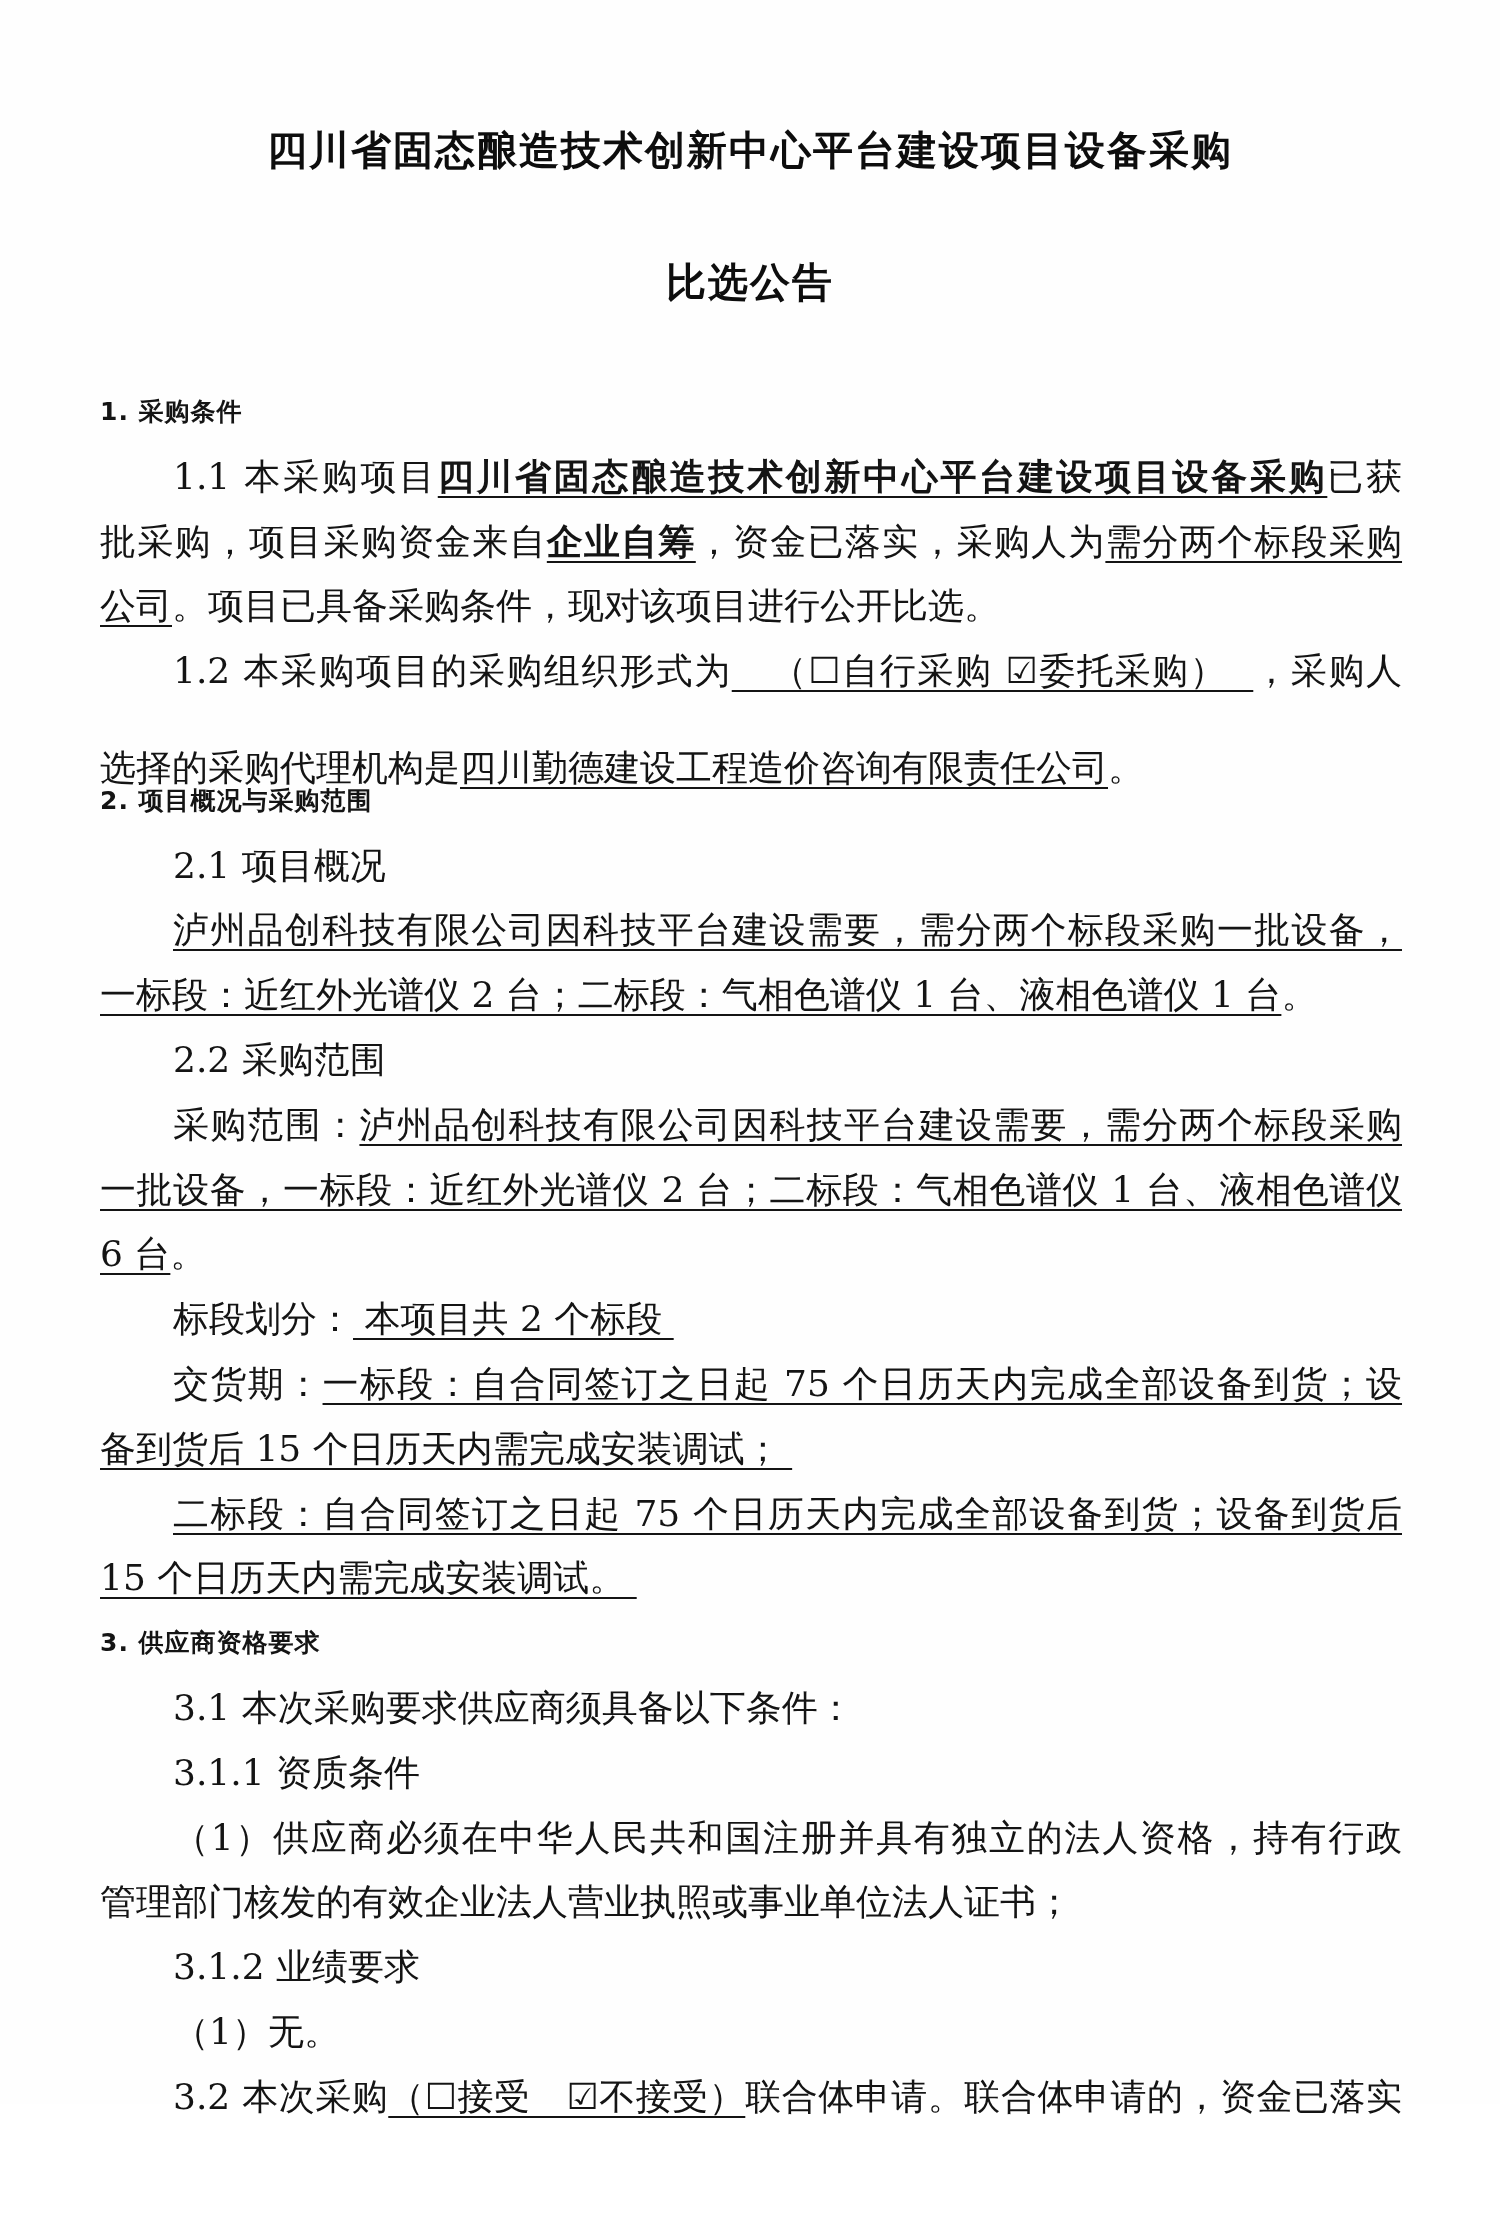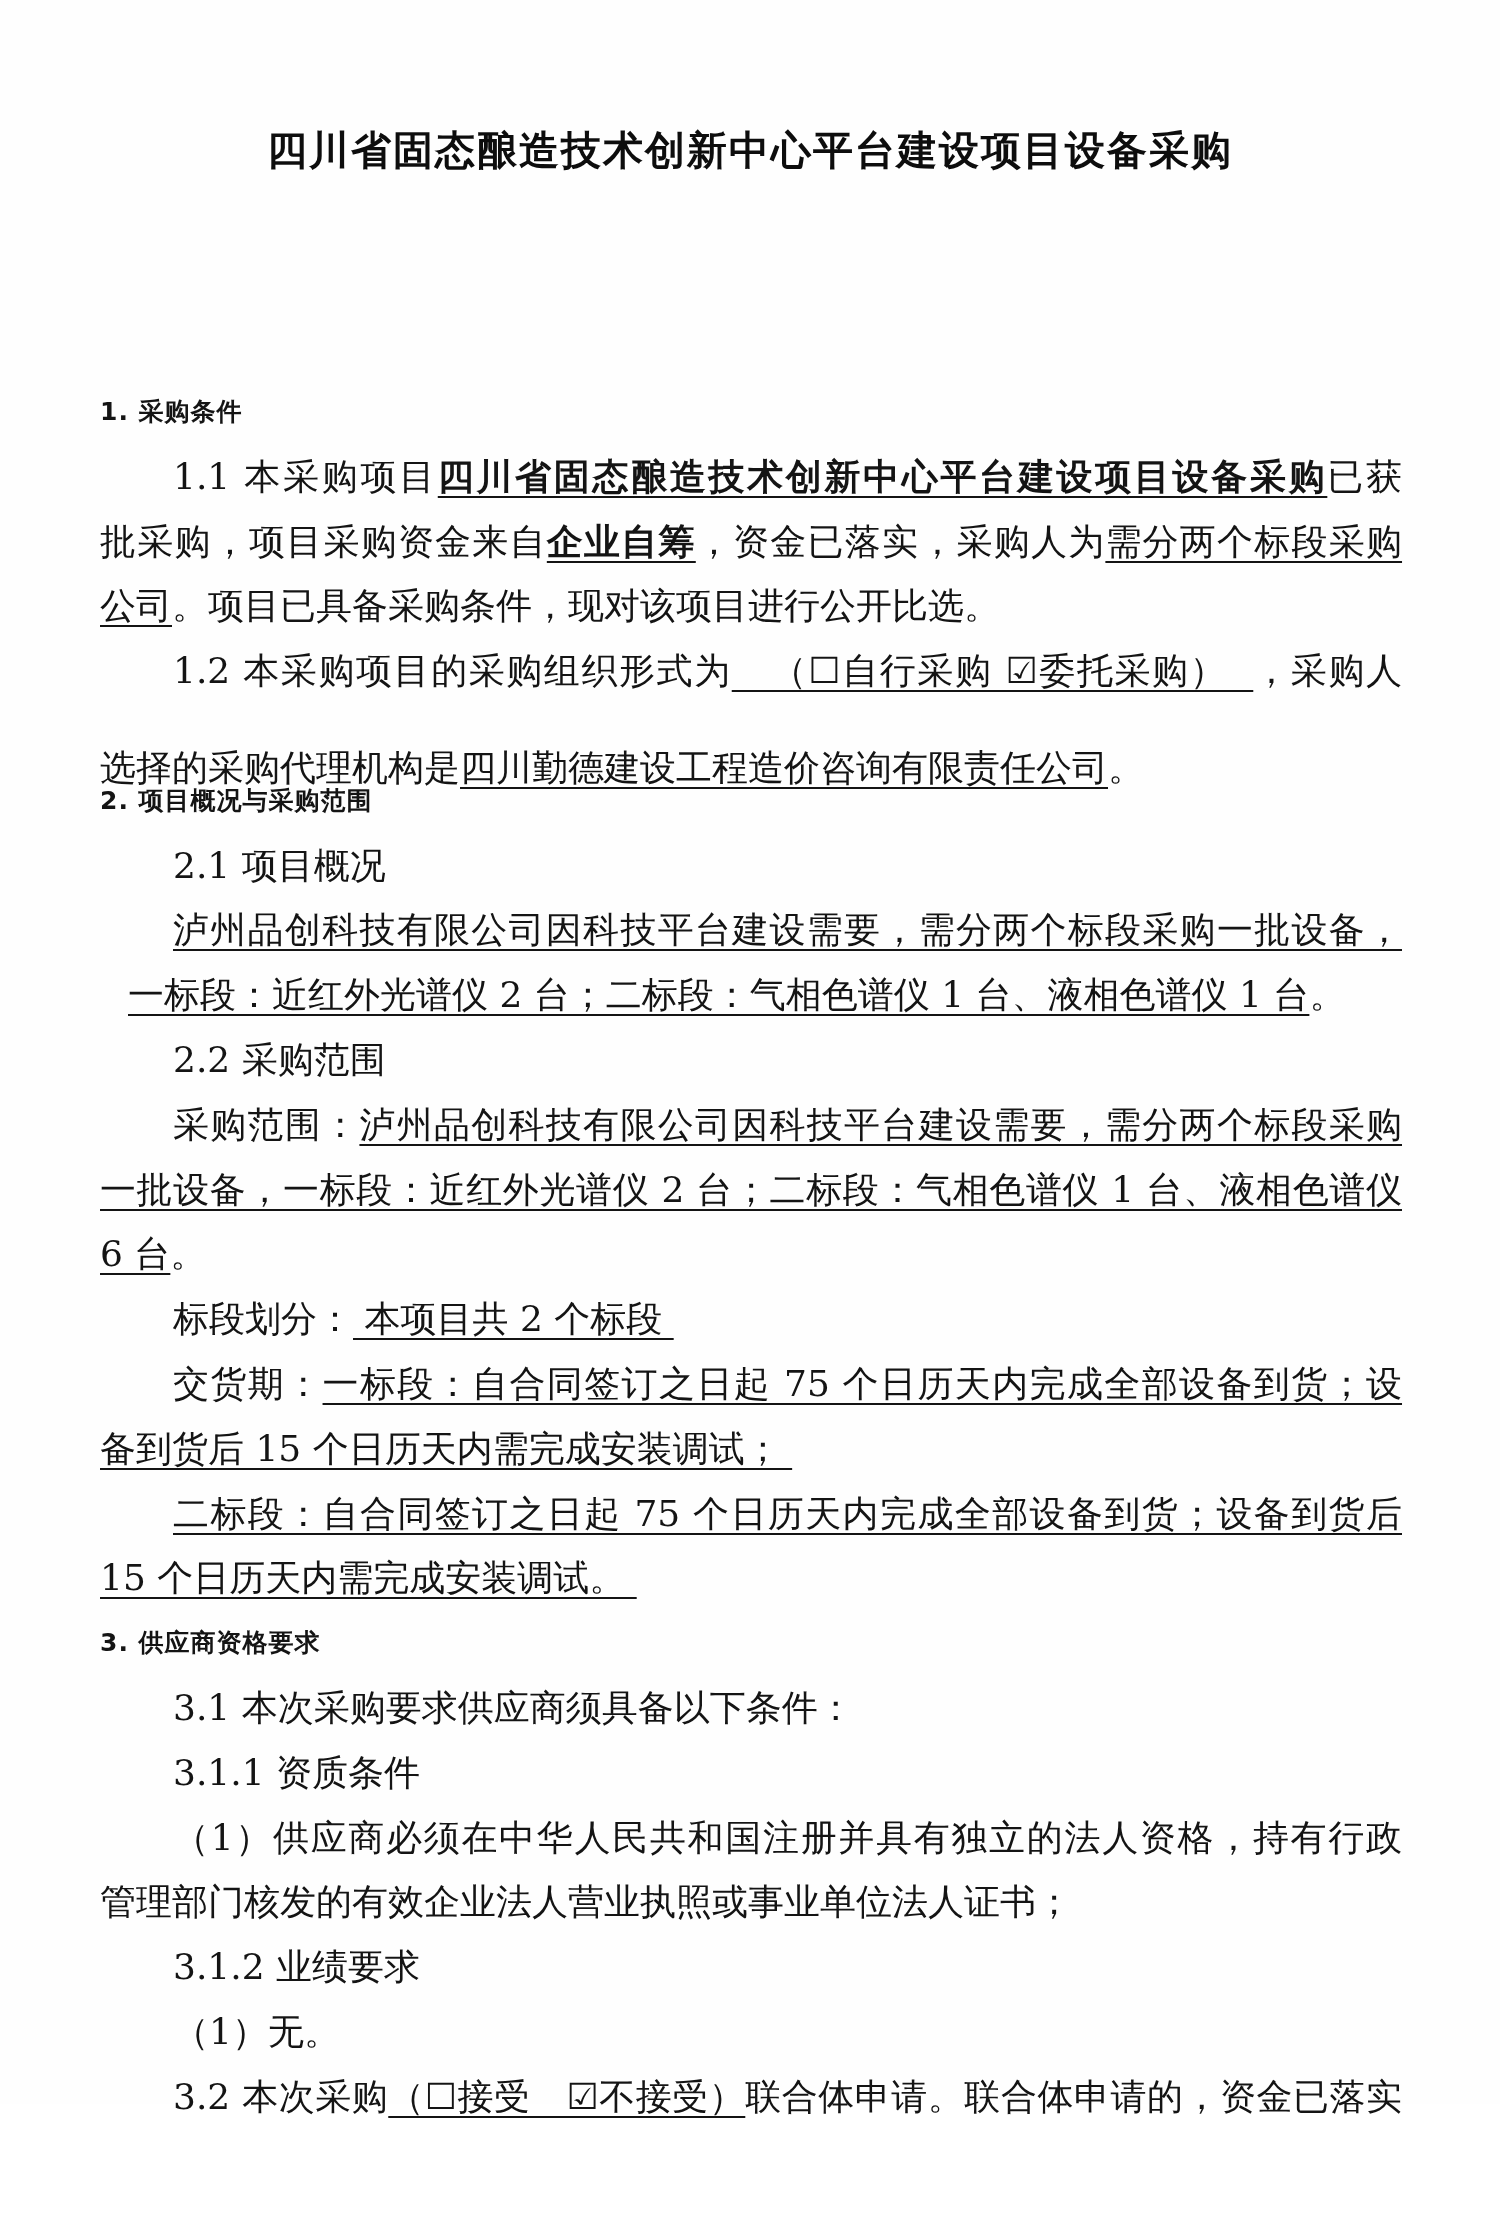--- a/index.html
+++ b/index.html
@@ -24,31 +24,32 @@
   .line.left { text-align:left; }
   .line.head { font-family:"DejaVu Sans","Liberation Sans",sans-serif; font-weight:bold; font-size:25px; letter-spacing:1px; }
   .seg.u { text-decoration:underline; text-decoration-thickness:2px; text-underline-offset:7px; }
   .seg.b { font-family:"DejaVu Sans","Liberation Sans",sans-serif; font-weight:bold; }
 </style>
 </head>
 <body>
 
 <div class="page">
   <div class="title" style="top:126px;">四川省固态酿造技术创新中心平台建设项目设备采购</div>
+  <div class="title" style="top:258px;">比选公告</div>
   <div id="lines">
       <div class="line full left head" style="top: 392px;"><span class="seg">1. 采购条件</span></div>
       <div class="line indent justify" style="top: 456.8px;"><span class="seg">1.1 本采购项目</span><span class="seg u b">四川省固态酿造技术创新中心平台建设项目设备采购</span><span class="seg">已获</span></div>
       <div class="line full justify" style="top: 521.6px;"><span class="seg">批采购，项目采购资金来自</span><span class="seg u b">企业自筹</span><span class="seg">，资金已落实，采购人为</span><span class="seg u">需分两个标段采购</span></div>
       <div class="line full left" style="top: 586.4px;"><span class="seg u">公司</span><span class="seg">。项目已具备采购条件，现对该项目进行公开比选。</span></div>
       <div class="line indent justify" style="top: 651.2px;"><span class="seg">1.2 本采购项目的采购组织形式为</span><span class="seg u">&nbsp;&nbsp;&nbsp;（☐自行采购 ☑委托采购）&nbsp;&nbsp;</span><span class="seg">，采购人</span></div>
       <div class="line full left" style="top: 716px; margin-top: 32px;"><span class="seg">选择的采购代理机构是</span><span class="seg u">四川勤德建设工程造价咨询有限责任公司</span><span class="seg">。</span></div>
       <div class="line full left head" style="top: 780.8px;"><span class="seg">2. 项目概况与采购范围</span></div>
       <div class="line indent left" style="top: 845.6px;"><span class="seg">2.1 项目概况</span></div>
       <div class="line indent justify" style="top: 910.4px;"><span class="seg u">泸州品创科技有限公司因科技平台建设需要，需分两个标段采购一批设备，</span></div>
-      <div class="line full left" style="top: 975.2px; margin-left: 28px;"><span class="seg u">一标段：近红外光谱仪 2 台；二标段：气相色谱仪 1 台、液相色谱仪 1 台</span><span class="seg">。</span></div>
+      <div class="line full left" style="top: 975.2px;"><span class="seg u">一标段：近红外光谱仪 2 台；二标段：气相色谱仪 1 台、液相色谱仪 1 台</span><span class="seg">。</span></div>
       <div class="line indent left" style="top: 1040px;"><span class="seg">2.2 采购范围</span></div>
       <div class="line indent justify" style="top: 1104.8px;"><span class="seg">采购范围：</span><span class="seg u">泸州品创科技有限公司因科技平台建设需要，需分两个标段采购</span></div>
       <div class="line full justify" style="top: 1169.6px;"><span class="seg u">一批设备，一标段：近红外光谱仪 2 台；二标段：气相色谱仪 1 台、液相色谱仪</span></div>
       <div class="line full left" style="top: 1234.4px;"><span class="seg u">6 台</span><span class="seg">。</span></div>
       <div class="line indent left" style="top: 1299.2px;"><span class="seg">标段划分：</span><span class="seg u">&nbsp;本项目共 2 个标段&nbsp;</span></div>
       <div class="line indent justify" style="top: 1364px;"><span class="seg">交货期：</span><span class="seg u">一标段：自合同签订之日起 75 个日历天内完成全部设备到货；设</span></div>
       <div class="line full left" style="top: 1428.8px;"><span class="seg u">备到货后 15 个日历天内需完成安装调试；&nbsp;</span></div>
       <div class="line indent justify" style="top: 1493.6px;"><span class="seg u">二标段：自合同签订之日起 75 个日历天内完成全部设备到货；设备到货后</span></div>
       <div class="line full left" style="top: 1558.4px;"><span class="seg u">15 个日历天内需完成安装调试。&nbsp;</span></div>
       <div class="line full left head" style="top: 1623.2px;"><span class="seg">3. 供应商资格要求</span></div>

